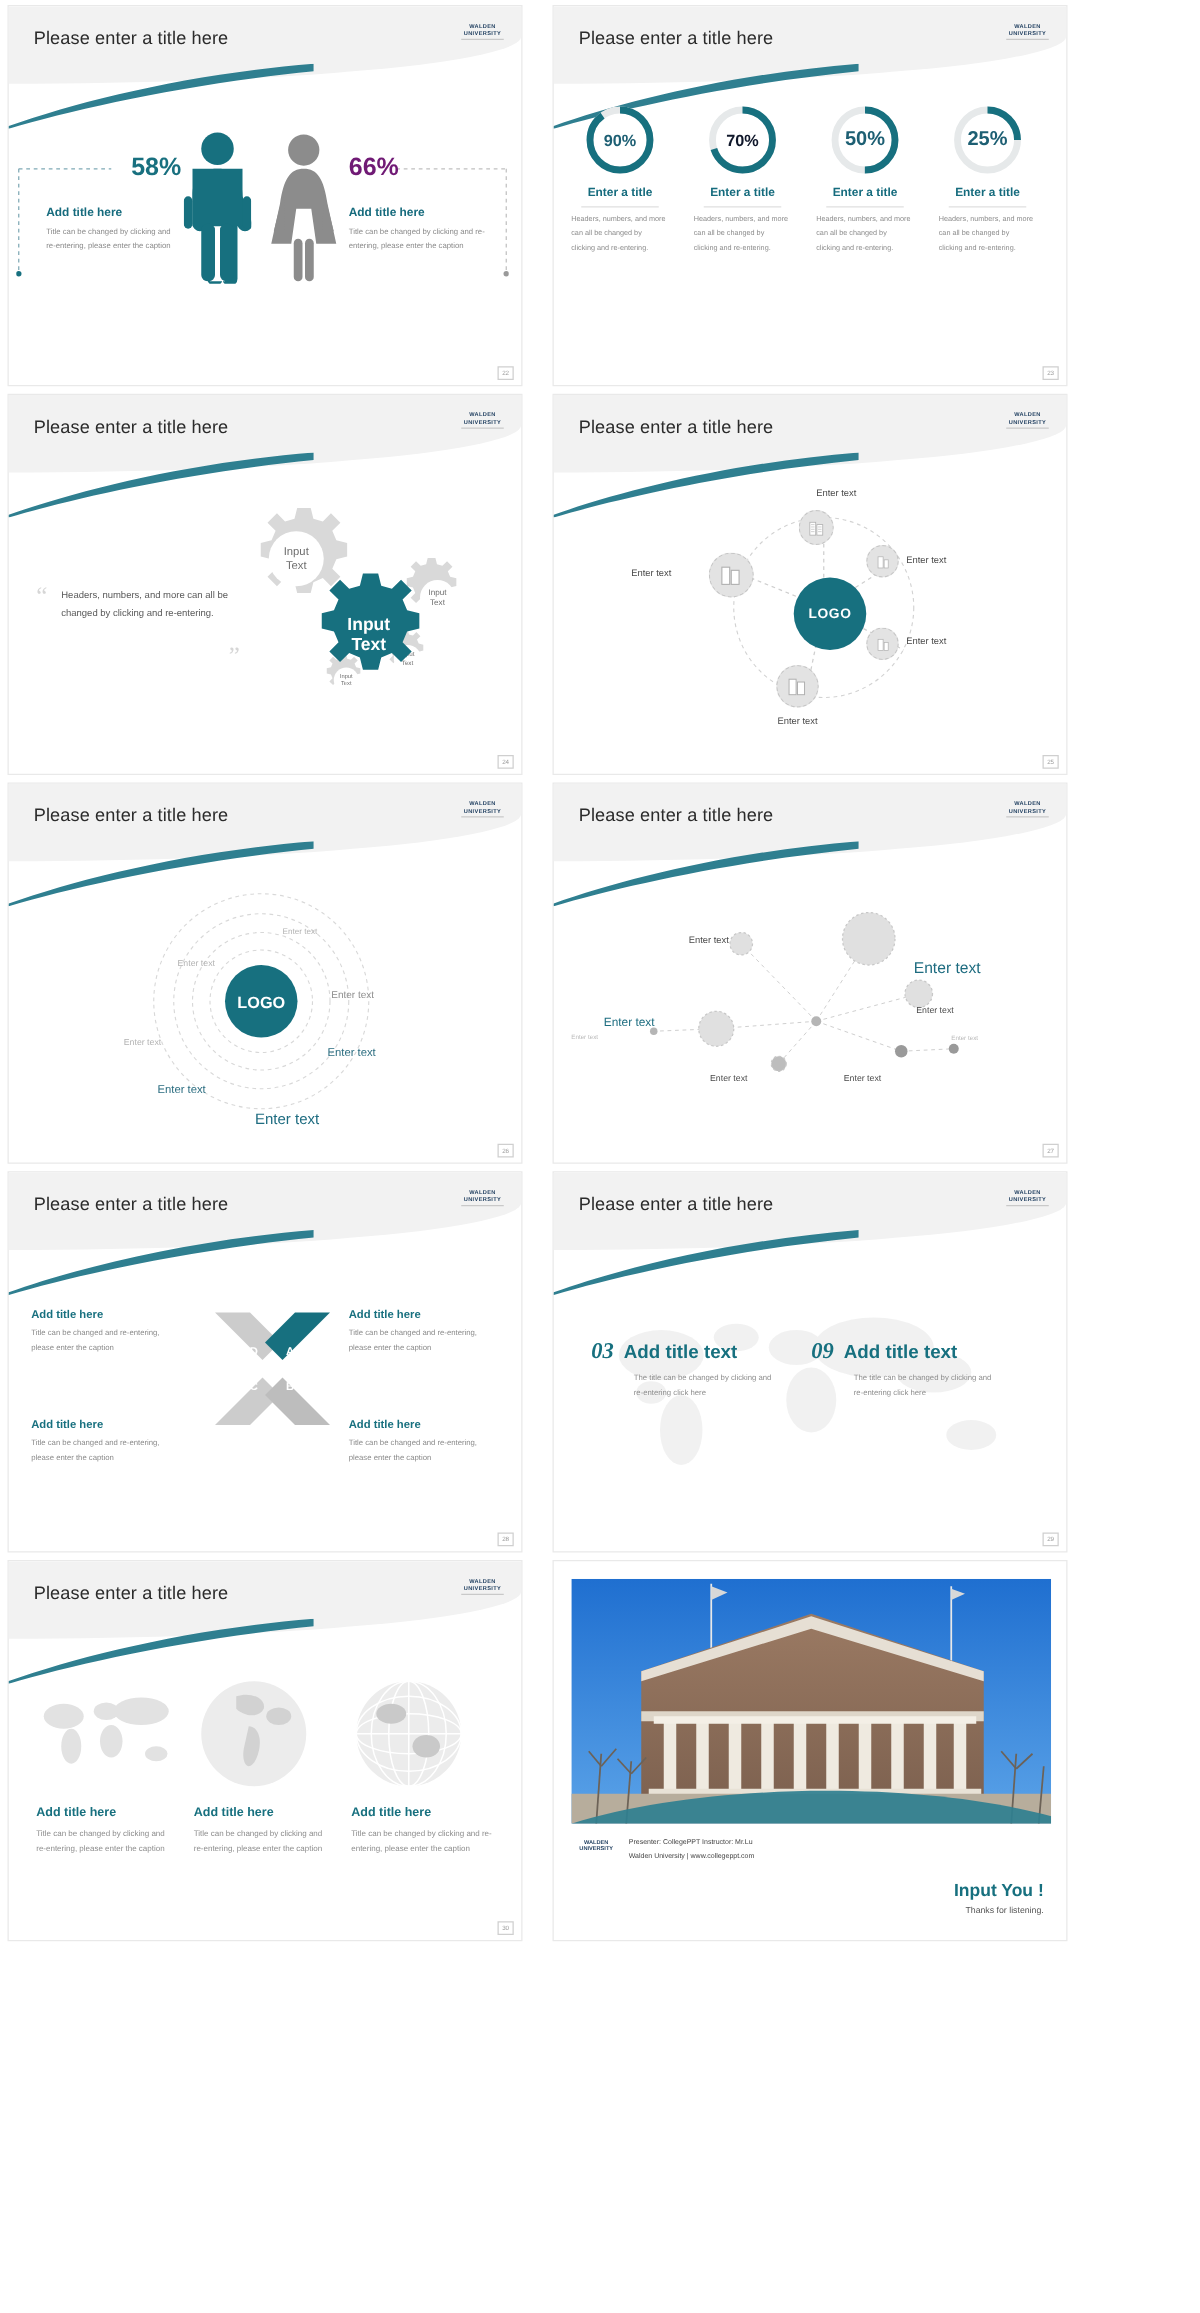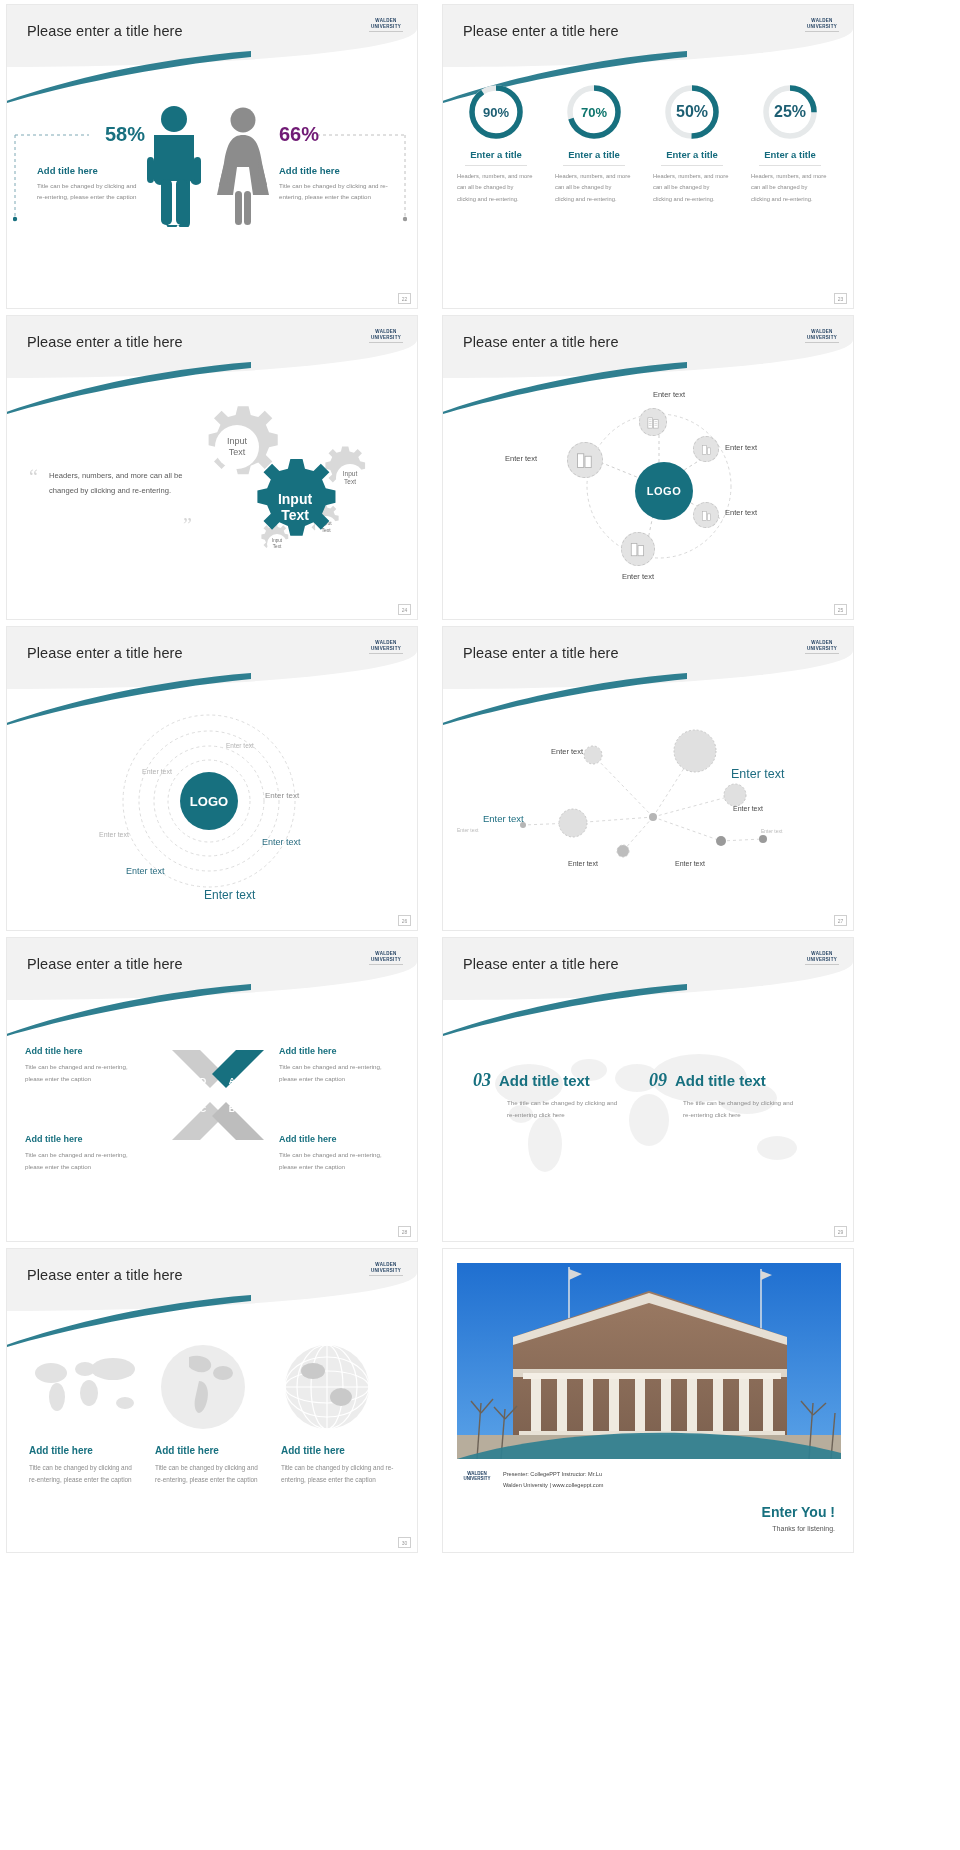--- a/index.html
+++ b/index.html
@@ -199,21 +199,21 @@
         <div class="dlabel">Enter a title</div>
         <div class="drule"></div>
         <div class="dtext">Headers, numbers, and more can all be changed by clicking and re-entering.</div>
       </div>
       <div class="donut-col">
         <div class="donut-wrap">
           <svg width="58" height="58" viewBox="0 0 58 58">
             <circle cx="29" cy="29" r="24" fill="none" stroke="#e6e9ea" stroke-width="5.5"></circle>
             <circle cx="29" cy="29" r="24" fill="none" stroke="#17707f" stroke-width="5.5" stroke-dasharray="105.6 150.8" transform="rotate(-90 29 29)"></circle>
           </svg>
-          <div style="position:absolute;inset:0;display:flex;align-items:center;justify-content:center;font-size:13px;font-weight:700;color:#0f766e">70%</div>
+          <div style="position:absolute;inset:0;display:flex;align-items:center;justify-content:center;font-size:13px;font-weight:700;color:#0f172a">70%</div>
         </div>
         <div class="dlabel">Enter a title</div>
         <div class="drule"></div>
         <div class="dtext">Headers, numbers, and more can all be changed by clicking and re-entering.</div>
       </div>
       <div class="donut-col">
         <div class="donut-wrap">
           <svg width="58" height="58" viewBox="0 0 58 58">
             <circle cx="29" cy="29" r="24" fill="none" stroke="#e6e9ea" stroke-width="5.5"></circle>
             <circle cx="29" cy="29" r="24" fill="none" stroke="#17707f" stroke-width="5.5" stroke-dasharray="75.4 150.8" transform="rotate(-90 29 29)"></circle>
@@ -669,18 +669,18 @@
       <span class="l1" style="font-size:4.5px;color:#1a3a5c;font-weight:700;display:block">WALDEN</span>
       <span class="l2" style="font-size:4.5px;color:#1a3a5c;font-weight:700;display:block">UNIVERSITY</span>
     </div>
 
     <div class="presenter" style="position:absolute;left:60px;top:220px">
       <div>Presenter: CollegePPT   Instructor: Mr.Lu</div>
       <div>Walden University  |  www.collegeppt.com</div>
     </div>
 
     <div style="position:absolute;right:18px;bottom:20px;text-align:right">
-      <div class="thanks">Enter You !</div>
+      <div class="thanks">Input You !</div>
       <div class="thanks-sub">Thanks for listening.</div>
     </div>
   </div>
 
 </div>
 
 </body></html>

